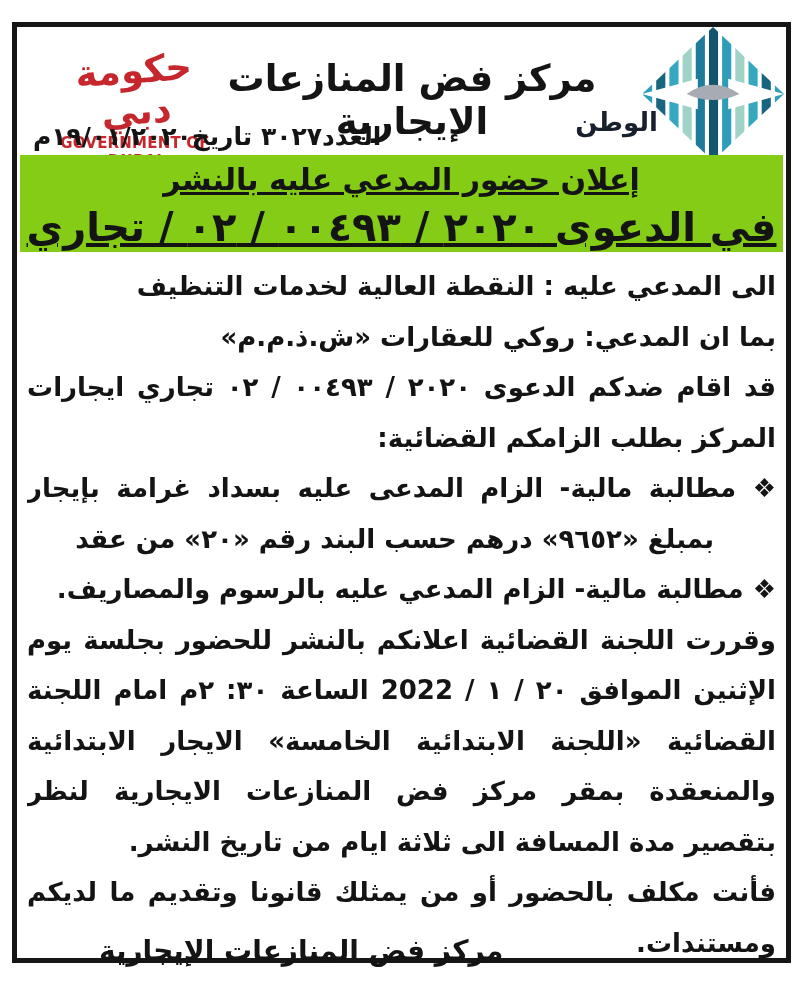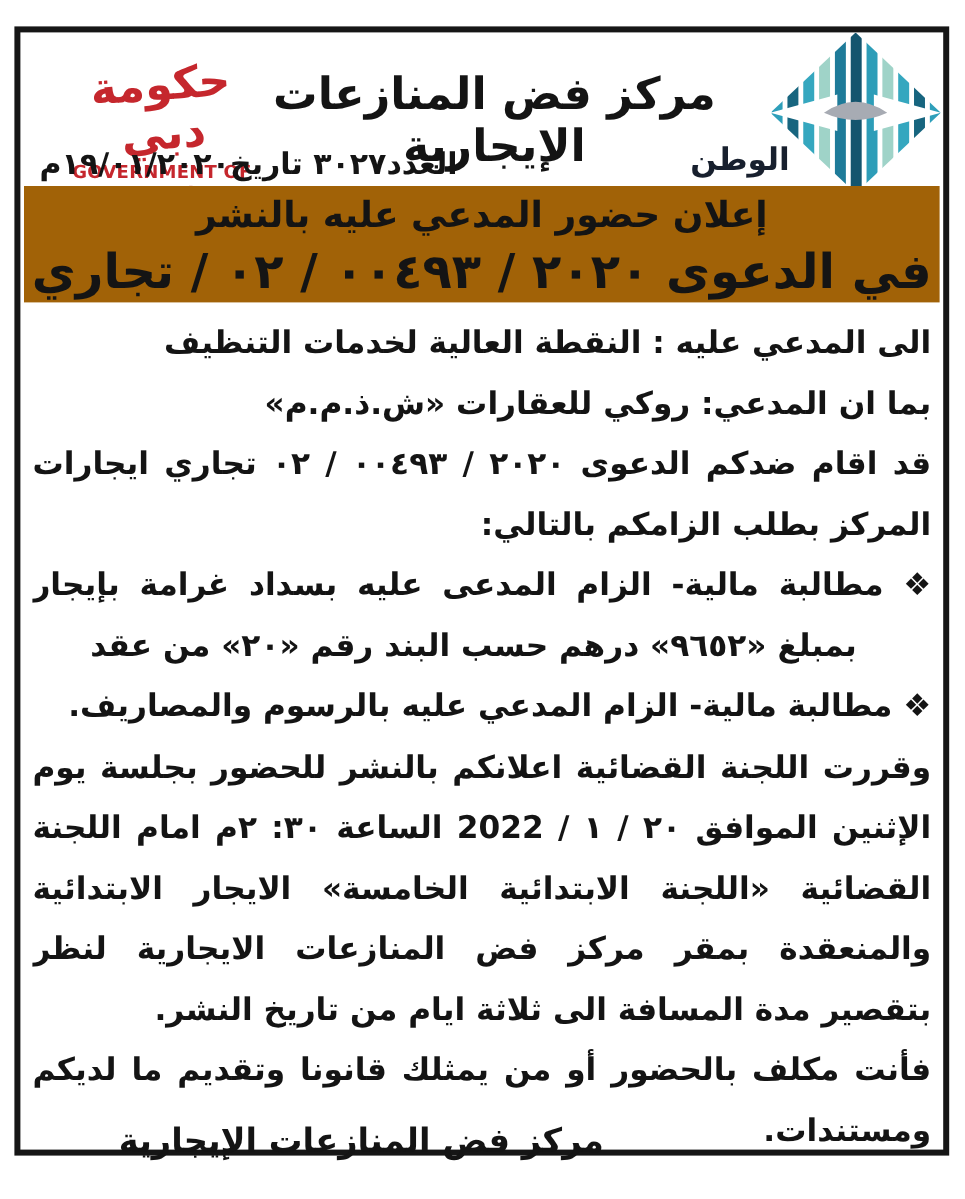--- a/index.html
+++ b/index.html
@@ -8,21 +8,21 @@
   .frame{position:absolute;left:12px;top:22px;width:769px;height:931px;
          border:5px solid #161616;background:#ffffff;}
   
   .dubai-logo{position:absolute;left:30px;top:24px;width:176px;text-align:center;}
   .dubai-ar{font-size:37px;font-weight:bold;line-height:1.1;transform:rotate(-4deg);}
   .dubai-en{font-size:15px;font-weight:bold;letter-spacing:.2px;margin-top:2px;direction:ltr;}
   .center-title{position:absolute;left:150px;top:30px;width:490px;text-align:center;
                 font-size:37px;font-weight:bold;direction:rtl;}
   .issue-line{position:absolute;left:16px;top:95px;font-size:25px;font-weight:bold;direction:rtl;text-align:center;}
   .watan-logo{position:absolute;right:2px;top:0px;width:142px;height:134px;}
-  .watan-label{position:absolute;right:128px;top:92px;font-size:26px;font-weight:bold;color:#18202e;direction:rtl;margin-left:13px;}
+  .watan-label{position:absolute;right:128px;top:80px;font-size:26px;font-weight:bold;color:#18202e;direction:rtl;margin-left:13px;}
   
   .title-box{position:absolute;left:3px;top:128px;width:763px;height:97px;text-align:center;direction:rtl;}
   .tb1{padding-top:7px;font-size:30px;font-weight:bold;}
   .tb2{margin-top:7px;font-size:40px;font-weight:bold;}
   
   .body-text{position:absolute;left:10px;right:10px;top:234px;direction:rtl;}
   .bline{height:50.5px;line-height:50.5px;font-size:26px;font-weight:bold;overflow:hidden;}
   .r{text-align:right;}
   .j{text-align:justify;text-align-last:justify;}
   .indent{text-align:right;padding-right:62px;}
@@ -62,30 +62,30 @@
         <rect x="105" y="0" width="9" height="132" fill="#35a7bf"></rect>
         <rect x="118" y="0" width="9" height="132" fill="#17657f"></rect>
         <rect x="131" y="0" width="9" height="132" fill="#2e9fba"></rect>
         <polygon points="0,66 55,51 55,81" fill="#ffffff"></polygon>
         <polygon points="140,66 85,51 85,81" fill="#ffffff"></polygon>
         <path d="M44,66 Q70,48 96,66 Q70,78 44,66 Z" fill="#a7abb3"></path>
       </g>
     </svg>
     <div class="watan-label">الوطن</div>
 
-    <div class="title-box" style="background: #a16207;">
+    <div class="title-box" style="background: #84cc16; text-decoration: underline;">
       <div class="tb1">إعلان حضور المدعي عليه بالنشر</div>
       <div class="tb2">في الدعوى ٢٠٢٠ / ٠٠٤٩٣ / ٠٢ / تجاري</div>
     </div>
 
     <div class="body-text">
       <div class="bline r">الى المدعي عليه : النقطة العالية لخدمات التنظيف «ش.ذ.م.م»</div>
       <div class="bline r">بما ان المدعي: روكي للعقارات «ش.ذ.م.م»</div>
       <div class="bline j">قد اقام ضدكم الدعوى ٢٠٢٠ / ٠٠٤٩٣ / ٠٢ تجاري ايجارات امام</div>
-      <div class="bline r">المركز بطلب الزامكم بالتالي:</div>
+      <div class="bline r">المركز بطلب الزامكم القضائية:</div>
       <div class="bline j">❖ مطالبة مالية- الزام المدعى عليه بسداد غرامة بإيجار شهرين</div>
       <div class="bline indent">بمبلغ «٩٦٥٢» درهم حسب البند رقم «٢٠» من عقد الايجار.</div>
       <div class="bline r">❖ مطالبة مالية- الزام المدعي عليه بالرسوم والمصاريف.</div>
       <div class="bline j">وقررت اللجنة القضائية اعلانكم بالنشر للحضور بجلسة يوم</div>
       <div class="bline j">الإثنين الموافق ٢٠ / ١ / 2022 الساعة ٣٠: ٢م امام اللجنة</div>
       <div class="bline j">القضائية «اللجنة الابتدائية الخامسة» الايجار الابتدائية</div>
       <div class="bline j">والمنعقدة بمقر مركز فض المنازعات الايجارية لنظر الدعوى، وقد امر</div>
       <div class="bline r">بتقصير مدة المسافة الى ثلاثة ايام من تاريخ النشر.</div>
       <div class="bline j">فأنت مكلف بالحضور أو من يمثلك قانونا وتقديم ما لديكم من دفاع</div>
       <div class="bline last">

